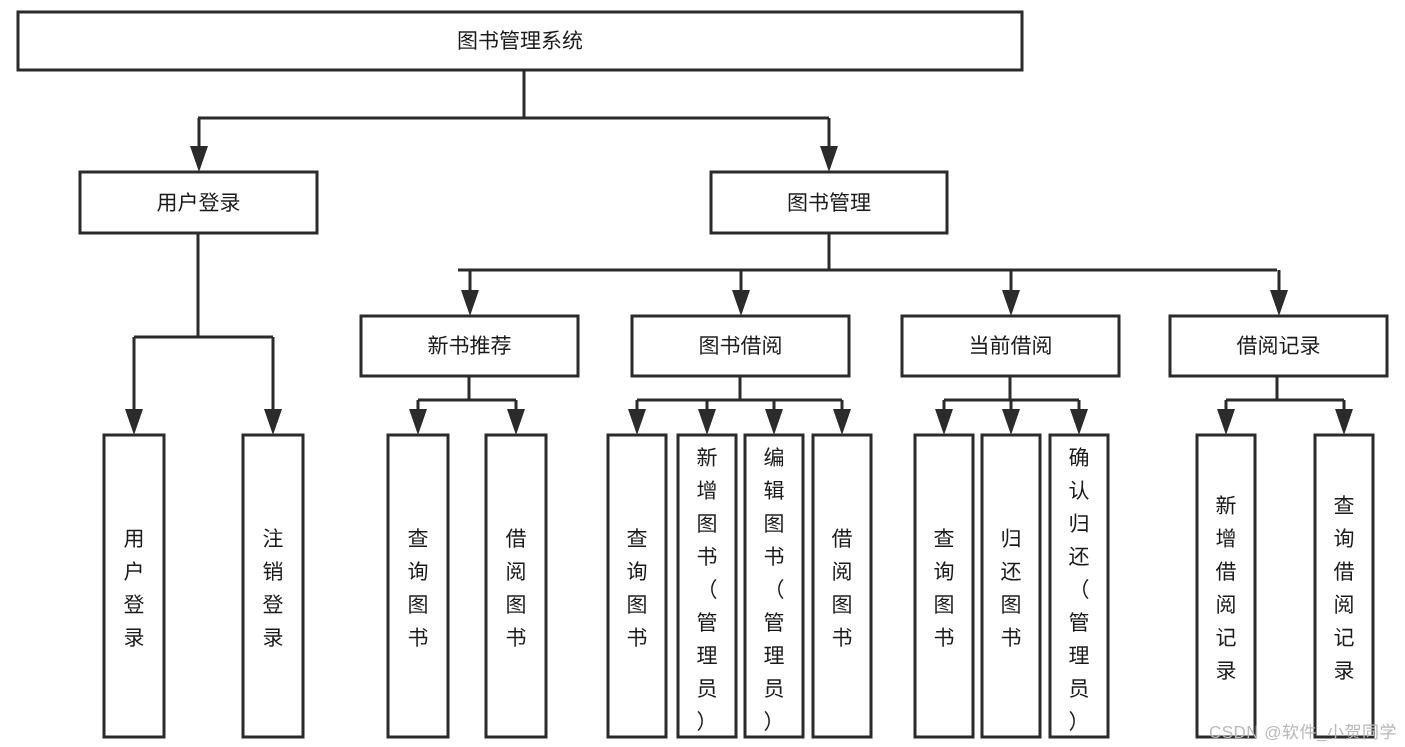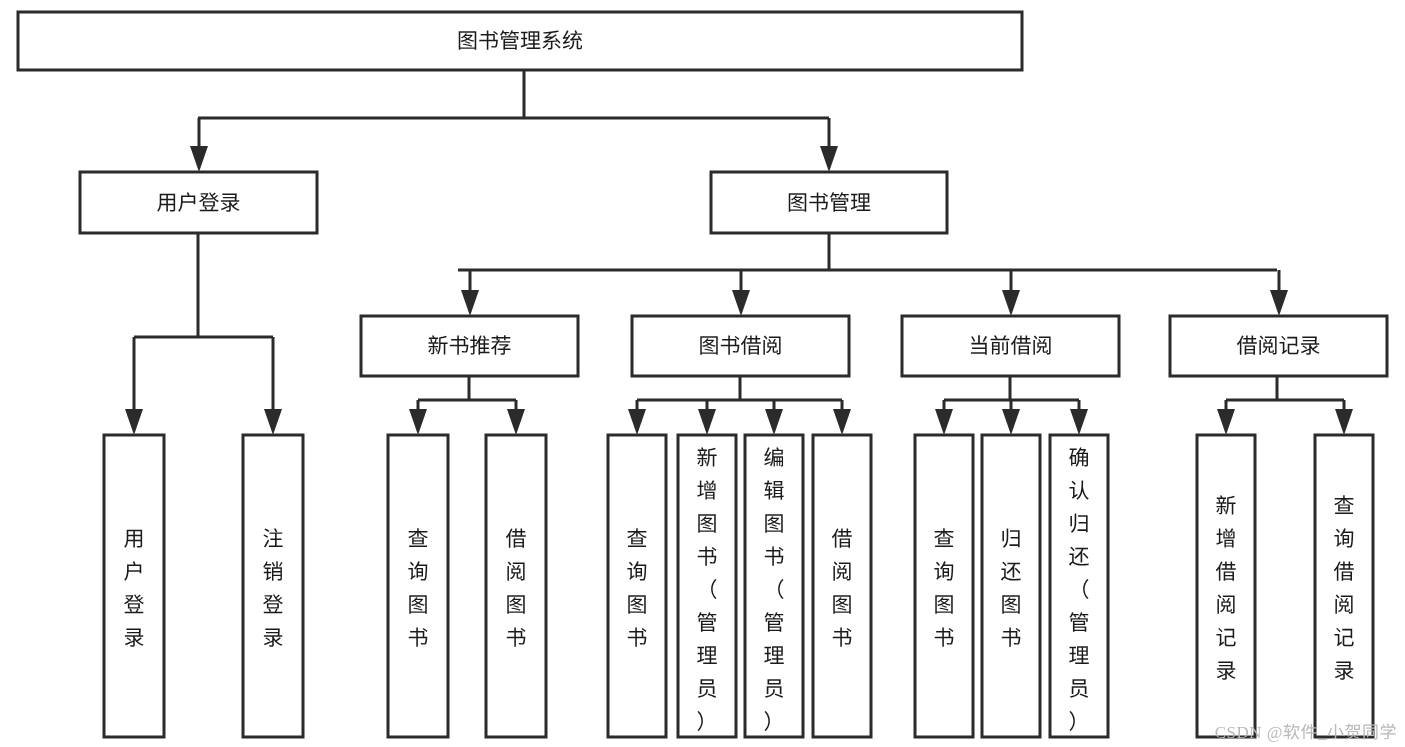--- a/index.html
+++ b/index.html
@@ -47,21 +47,21 @@
     stroke-linecap: butt;
   }
   .arrow-head {
     fill: #2b2b2b;
     stroke: none;
   }
   .watermark-text {
     position: absolute;
     right: 8px;
     bottom: 4px;
-    font-family: Liberation Serif, serif;
+    font-family: Liberation Sans, sans-serif;
     font-size: 17px;
     color: #b9b9b9;
     white-space: nowrap;
     letter-spacing: 0.5px;
     user-select: none;
   }
 </style>
 </head>
 <body>
 

